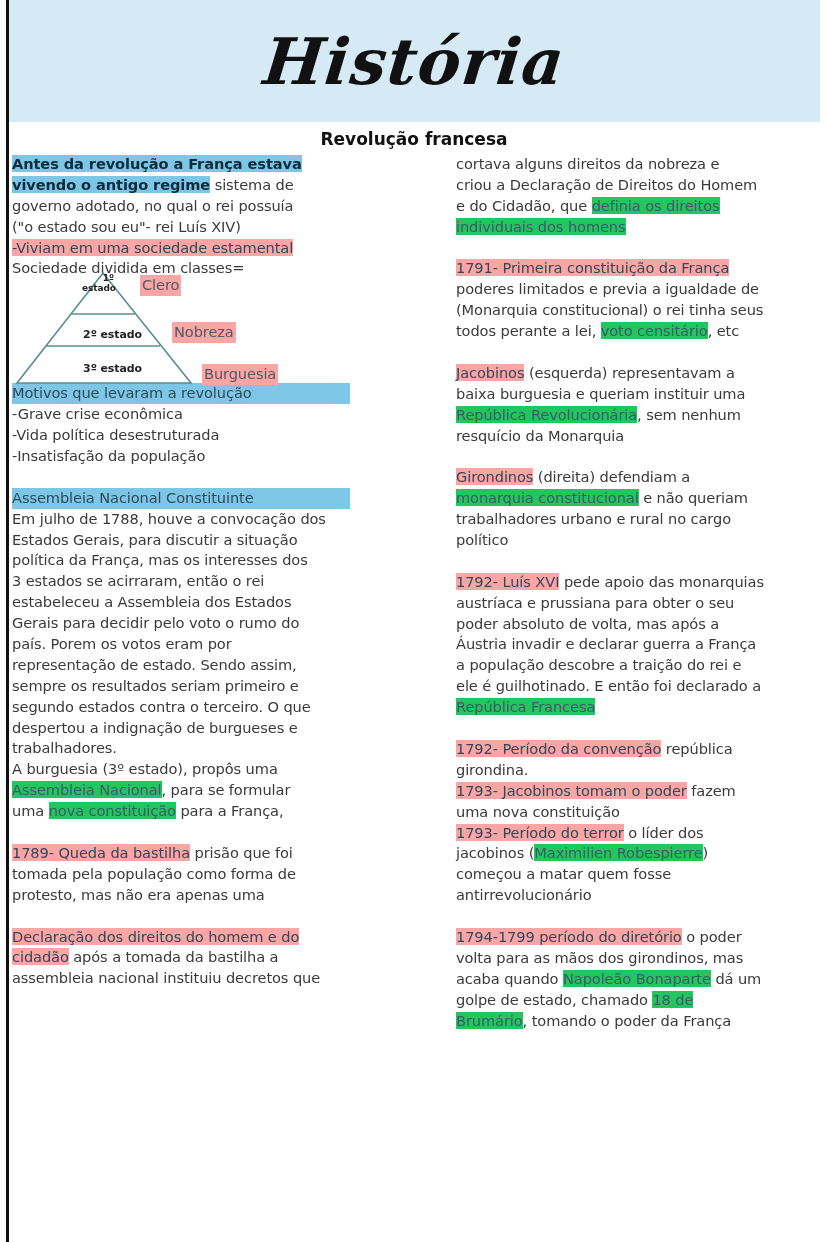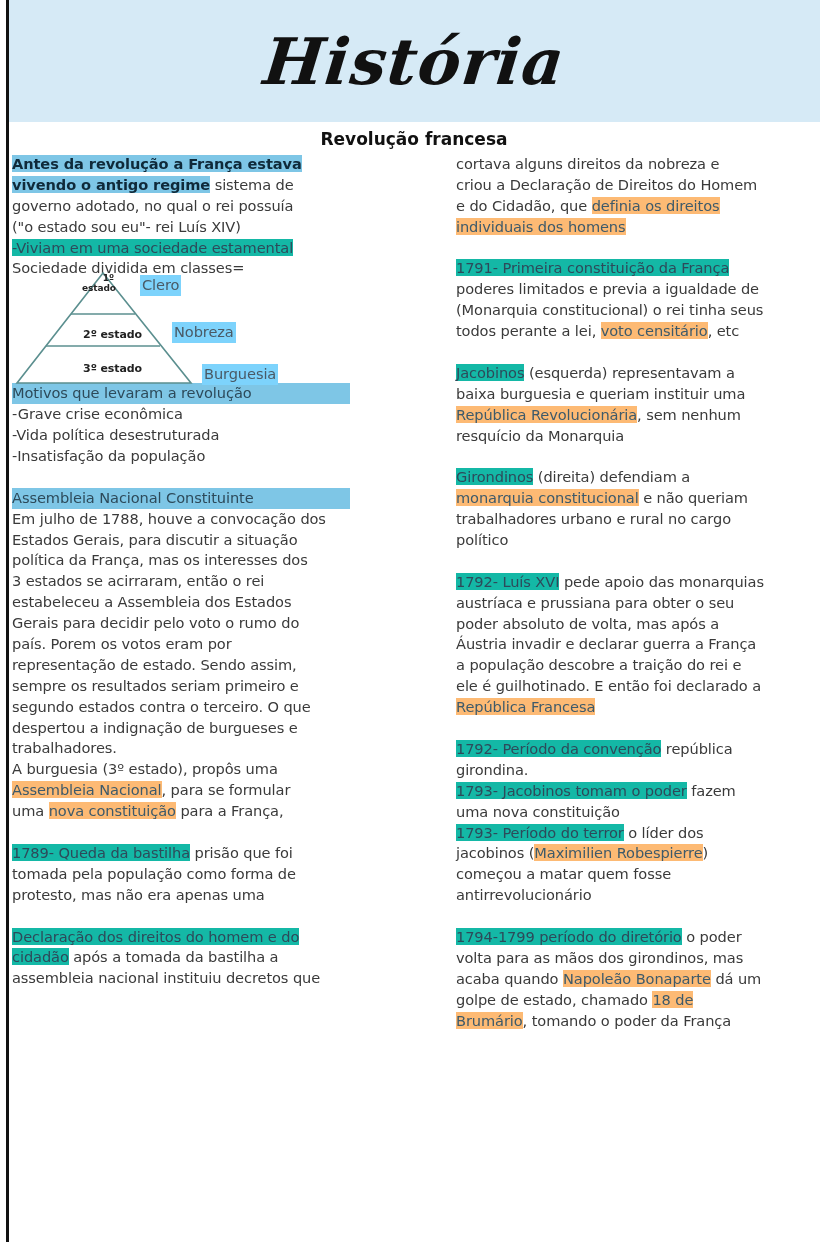--- a/index.html
+++ b/index.html
@@ -18,27 +18,27 @@
   }
   .subtitle {
     position:absolute; top:129px; left:0; width:828px; text-align:center;
     font-family:"DejaVu Sans", sans-serif; font-weight:bold; font-size:17px; color:#111;
   }
   .col { position:absolute; font-size:14.6px; line-height:20.9px; letter-spacing:-0.1px; }
   .col-left { left:12px; top:154px; width:400px; }
   .col-right { left:456px; top:154px; width:384px; }
   .line { white-space:nowrap; height:20.9px; }
   .gap { height:20.9px; }
-  .hl { background:#14b8a6; color:#2d4a5a; }
+  .hl { background:#fca5a5; color:#2d4a5a; }
   .hl-bold { background:#7ec6e6; color:#0f2a3a; font-weight:bold; }
-  .soft { background:#fdba74; color:#3e5a6a; }
+  .soft { background:#22c55e; color:#3e5a6a; }
   .bar { display:block; background:#7ec6e6; color:#2d4a5a; width:338px; }
   .pyramid-wrap { position:relative; height:104px; }
   .pyramid { position:absolute; left:3px; top:-8px; }
-  .plabel { position:absolute; font-size:14.6px; background:#7dd3fc; color:#4a5a66; padding:0 2px; }
+  .plabel { position:absolute; font-size:14.6px; background:#fca5a5; color:#4a5a66; padding:0 2px; }
   .tier { position:absolute; font-size:11px; font-weight:bold; color:#222; text-align:right; }
 </style>
 </head>
 <body>
 
 <div class="left-border"></div>
 
 <div class="banner">
   <span class="banner-title">História</span>
 </div>

